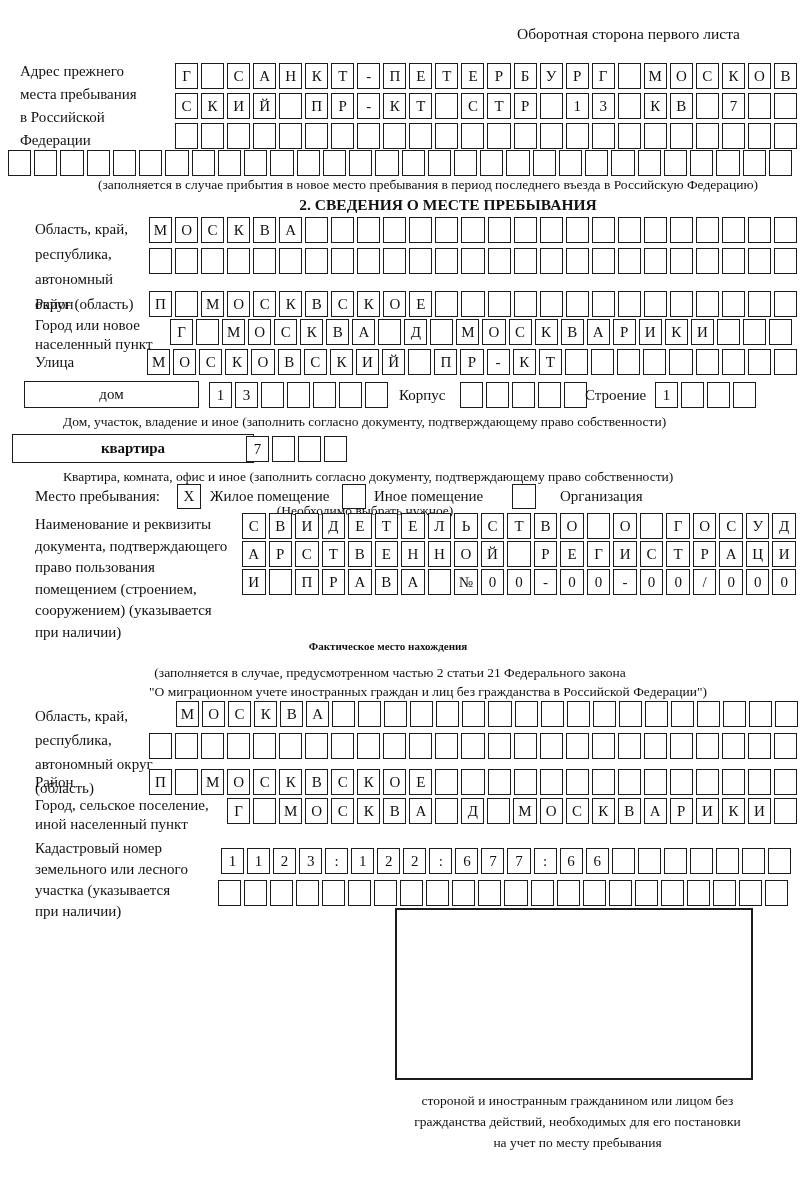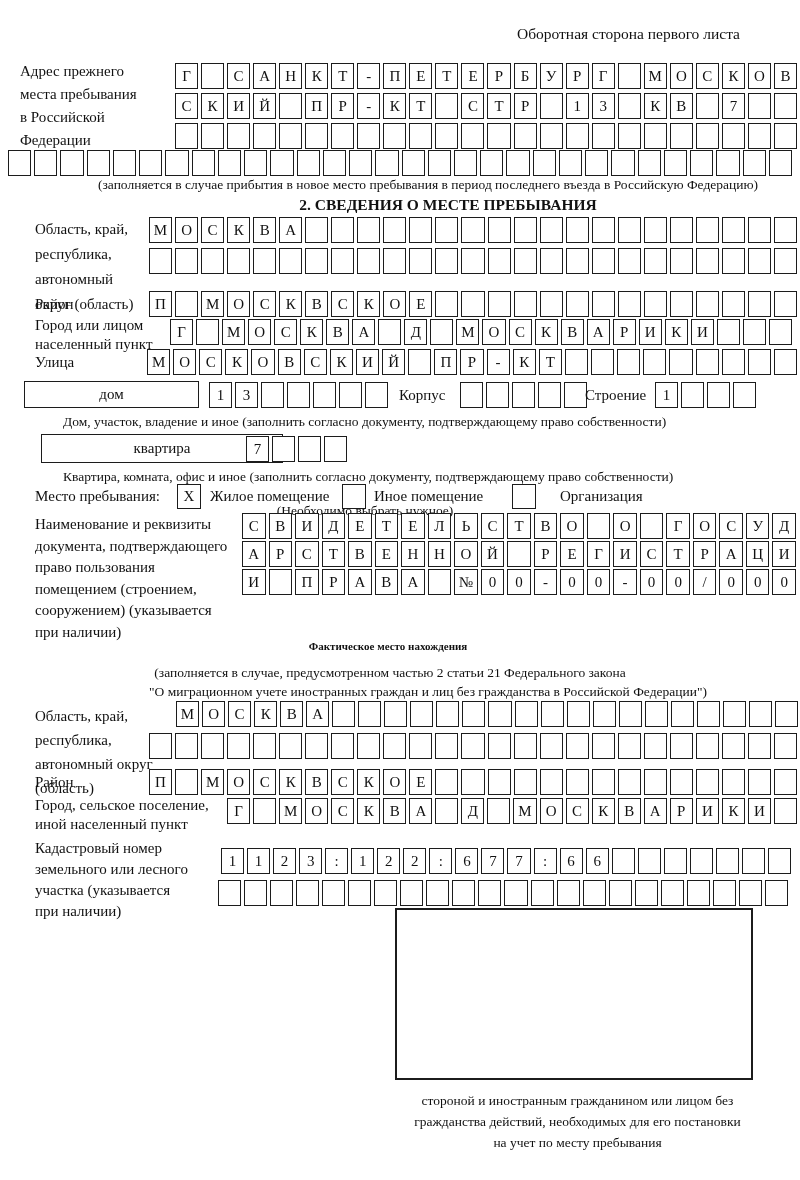--- a/index.html
+++ b/index.html
@@ -239,21 +239,21 @@
       <div class="cell"></div>
       <div class="cell"></div>
       <div class="cell"></div>
       <div class="cell"></div>
       <div class="cell"></div>
       <div class="cell"></div>
       <div class="cell"></div>
     </div>
 
   <div class="abs lbl-lines" style="left:35px;top:316px;line-height:19px;">
-    <div>Город или лицом</div>
+    <div>Город или новое</div>
     <div>населенный пункт</div>
   </div>
   <div class="cellrow" style="left: 170px; top: 319px; width: 622px; grid-template-columns: repeat(24, 1fr);">
       <div class="cell">Г</div>
       <div class="cell"></div>
       <div class="cell">М</div>
       <div class="cell">О</div>
       <div class="cell">С</div>
       <div class="cell">К</div>
       <div class="cell">В</div>
@@ -325,21 +325,21 @@
     </div>
   <div class="abs lbl" style="left:585px;top:388px;">Строение</div>
   <div class="cellrow" style="left: 655px; top: 382px; width: 101px; grid-template-columns: repeat(4, 1fr);">
       <div class="cell">1</div>
       <div class="cell"></div>
       <div class="cell"></div>
       <div class="cell"></div>
     </div>
   <div class="abs note" style="left:35px;top:414px;">Дом, участок, владение и иное (заполнить согласно документу, подтверждающему право собственности)</div>
 
-  <div class="bigbox" style="left:41px;top:434px;width:242px;height:29px;">квартира</div>
+  <div class="bigbox" style="left:12px;top:434px;width:242px;height:29px;font-weight:bold;">квартира</div>
   <div class="cellrow" style="left: 246px; top: 436px; width: 101px; grid-template-columns: repeat(4, 1fr);">
       <div class="cell">7</div>
       <div class="cell"></div>
       <div class="cell"></div>
       <div class="cell"></div>
     </div>
   <div class="abs note" style="left:35px;top:469px;">Квартира, комната, офис и иное (заполнить согласно документу, подтверждающему право собственности)</div>
 
   <div class="abs lbl" style="left:35px;top:489px;">Место пребывания:</div>
   <div class="cell chk" style="left:177px;top:484px;">X</div>

